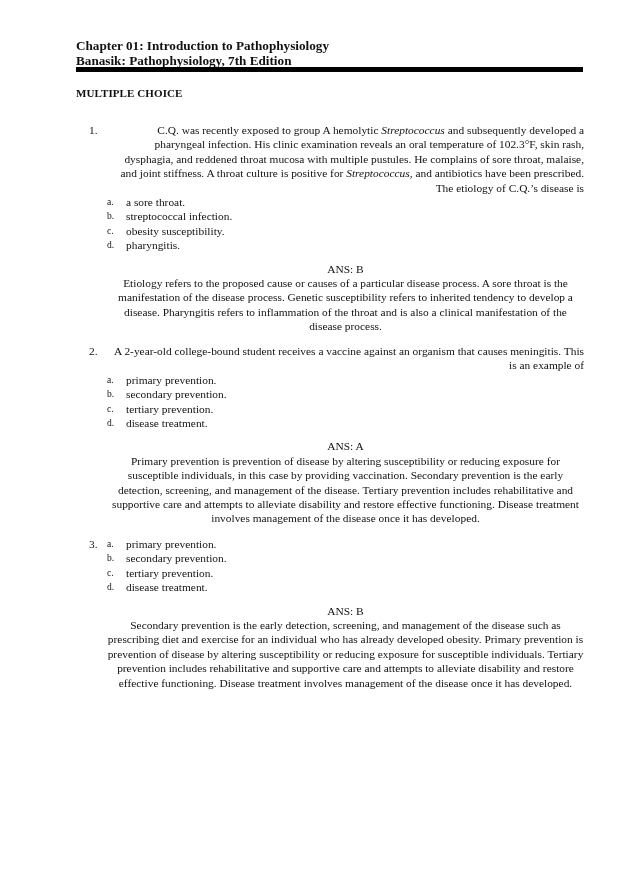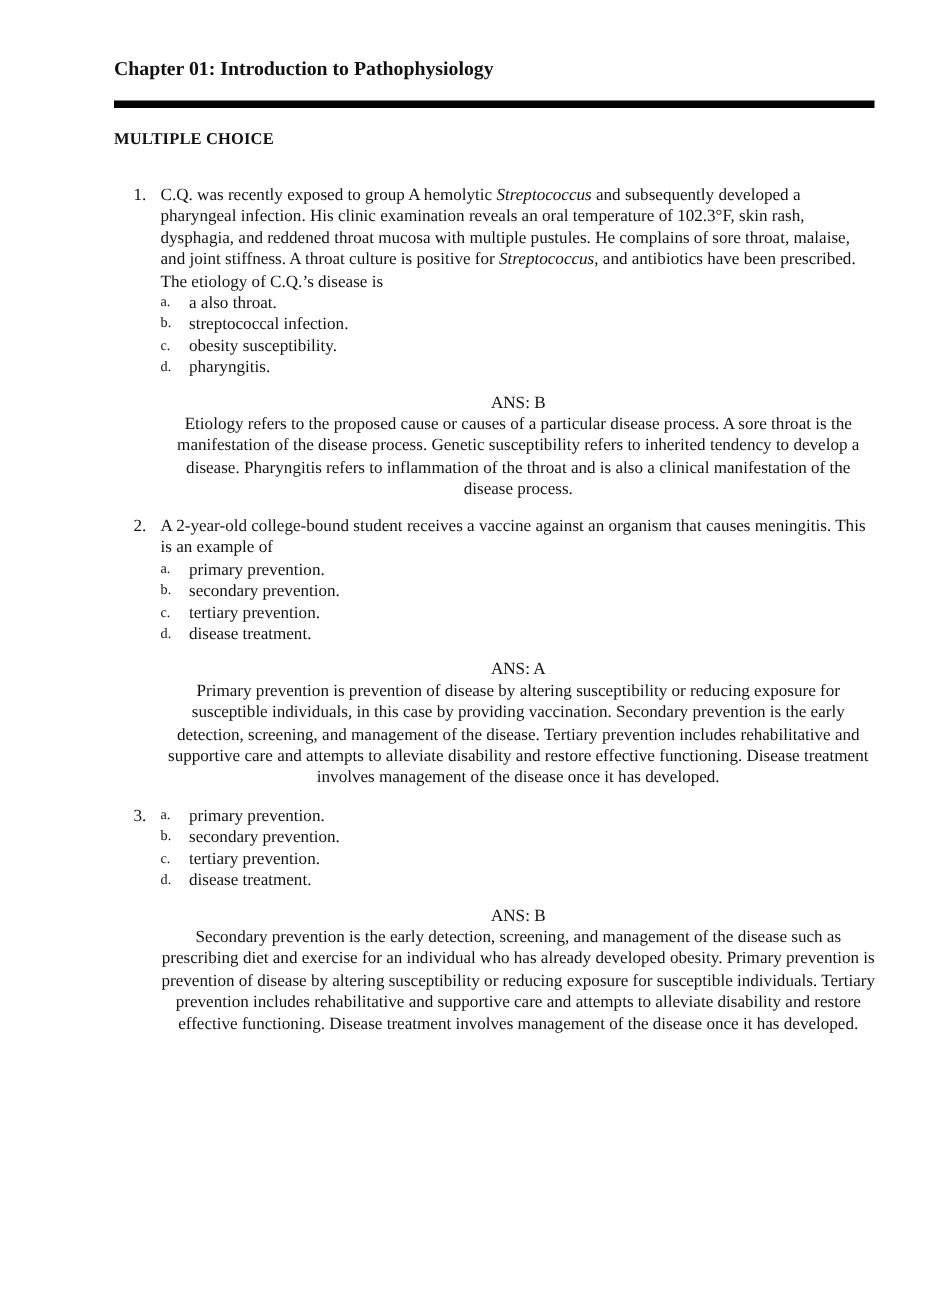--- a/index.html
+++ b/index.html
@@ -5,49 +5,50 @@
   html, body { margin: 0; padding: 0; background: #ffffff; }
   body { width: 620px; height: 877px; position: relative; overflow: hidden;
          font-family: "Liberation Serif", "DejaVu Serif", serif; color: #111; }
   .page { position: absolute; left: 0; top: 0; width: 620px; height: 877px; }
   .header { position: absolute; left: 76px; top: 38px; width: 508px; }
   .header-line { font-weight: bold; font-size: 13.2px; line-height: 15px; white-space: nowrap; }
   .rule { position: absolute; left: 76px; top: 67px; width: 507px; height: 5px; background: #000; }
   .section-title { position: absolute; left: 76px; top: 87px; font-weight: bold; font-size: 11px; letter-spacing: 0.1px; }
   .question { position: absolute; left: 89px; width: 495px; font-size: 11.4px; line-height: 14.4px; }
   .q-num { position: absolute; left: 0; top: 0; width: 18px; }
-  .q-stem { margin-left: 18px; }
+  .q-stem { margin-left: 18px; text-align: right; }
   .options { margin-left: 18px; }
   .option { display: flex; line-height: 14.4px; }
   .opt-letter { width: 19px; font-size: 9.5px; flex: none; }
   .opt-text { flex: 1; }
   .answer { margin-left: 18px; margin-top: 9px; text-align: center; }
   .ans-label { line-height: 14.4px; }
   .rationale { line-height: 14.4px; }
   i { font-style: italic; }
 </style>
 </head>
 <body>
 
 <div class="page">
 
   <div class="header">
     <div class="header-line">Chapter 01: Introduction to Pathophysiology</div>
+    <div class="header-line">Banasik: Pathophysiology, 7th Edition</div>
   </div>
   <div class="rule"></div>
 
   <div class="section-title">MULTIPLE CHOICE</div>
 
   <div class="question" style="top:123px;">
     <div class="q-num">1.</div>
     <div class="q-stem"><span>C.Q. was recently exposed to group A hemolytic </span><i>Streptococcus</i><span> and subsequently developed a pharyngeal infection. His clinic examination reveals an oral temperature of 102.3°F, skin rash, dysphagia, and reddened throat mucosa with multiple pustules. He complains of sore throat, malaise, and joint stiffness. A throat culture is positive for </span><i>Streptococcus</i><span>, and antibiotics have been prescribed. The etiology of C.Q.’s disease is</span></div>
     <div class="options">
       <div class="option">
           <span class="opt-letter">a.</span>
-          <span class="opt-text">a also throat.</span>
+          <span class="opt-text">a sore throat.</span>
         </div>
       <div class="option">
           <span class="opt-letter">b.</span>
           <span class="opt-text">streptococcal infection.</span>
         </div>
       <div class="option">
           <span class="opt-letter">c.</span>
           <span class="opt-text">obesity susceptibility.</span>
         </div>
       <div class="option">

